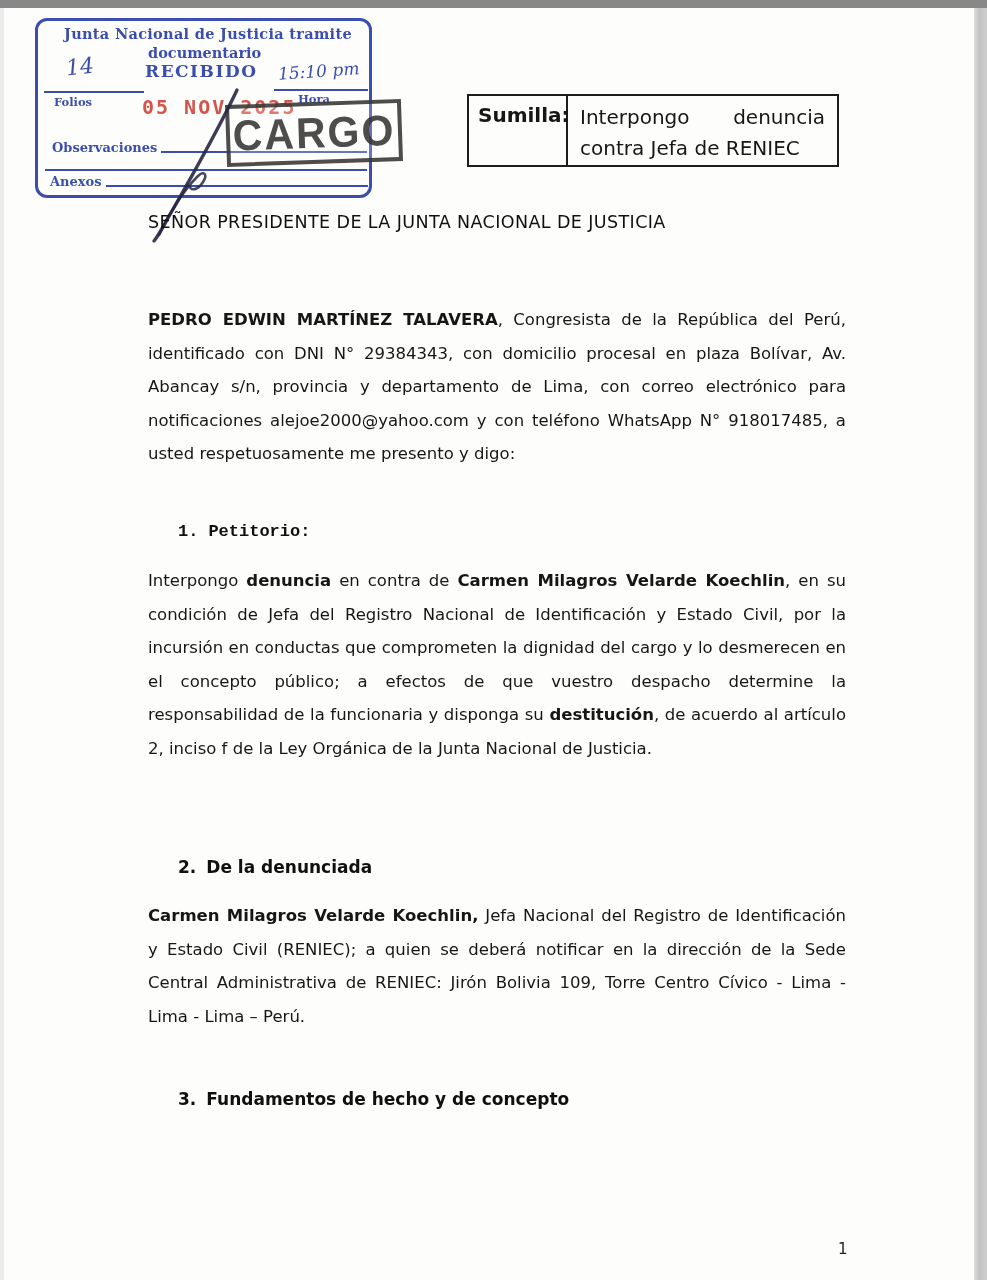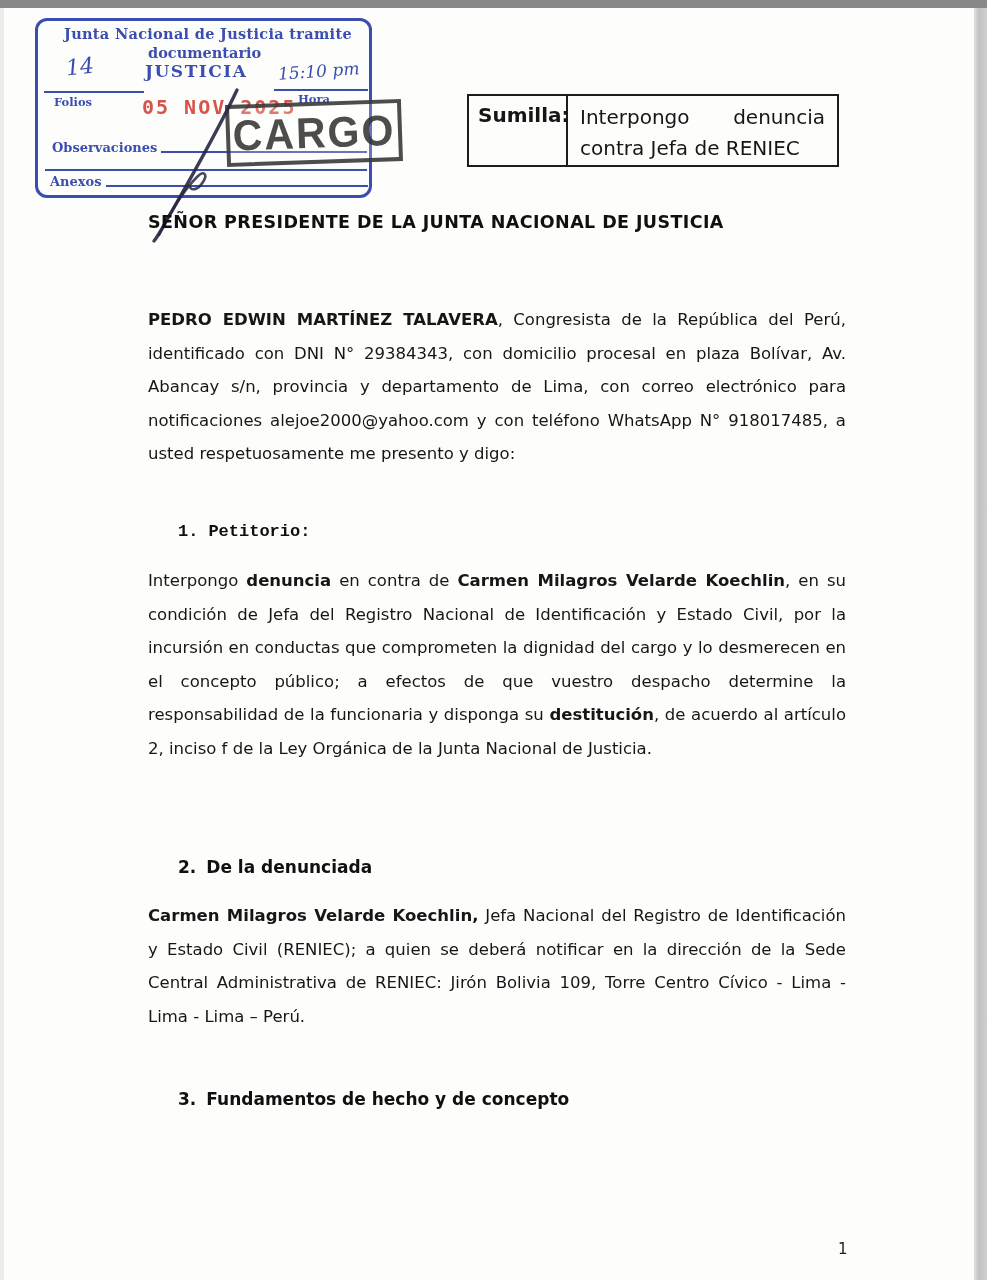--- a/index.html
+++ b/index.html
@@ -61,21 +61,21 @@
   
   .sumilla{position:absolute;left:467px;top:86px;width:372px;height:73px;
     border:2px solid #1d1d1d;display:flex;font-size:20px;}
   .sum-label{width:99px;border-right:2px solid #1d1d1d;padding:7px 8px 0 9px;
     font-weight:bold;}
   .sum-body{flex:1;padding:6px 12px 0 12px;line-height:31px;}
   .sum-l1{display:flex;justify-content:space-between;}
 
   
   .doc-title{position:absolute;left:148px;top:204px;width:700px;
-    font-weight:bold;font-size:17.5px;letter-spacing:.4px;color:#101010;}
+    font-weight:normal;font-size:17.5px;letter-spacing:.4px;color:#101010;}
   .para{position:absolute;left:148px;width:698px;font-size:16.5px;
     line-height:33.5px;text-align:justify;color:var(--text);}
   .b{font-weight:bold;}
   .sec-h{position:absolute;left:178px;font-weight:bold;font-size:17px;color:#101010;}
   .sec-h .num{margin-right:10px;}
   .p-intro{top:295px;}
   .h-1{top:514px;font-family:Liberation Mono, monospace;}  .p-1{top:556px;}
   .h-2{top:849px;}  .p-2{top:891px;}
   .h-3{top:1081px;} .p-3{top:1124px;}
 
@@ -85,21 +85,21 @@
 <body>
 
 <div class="page">
 
   <div class="edge-left"></div>
   <div class="edge-right"></div>
 
   <div class="stamp">
     <div class="st-h1">Junta Nacional de Justicia tramite</div>
     <div class="st-h2">documentario</div>
-    <div class="st-recibido">JUSTICIA</div>
+    <div class="st-recibido">RECIBIDO</div>
 
     <div class="st-hand st-folios-val">14</div>
     <div class="st-folios-line"></div>
     <div class="st-folios-lbl">Folios</div>
 
     <div class="st-hand st-hora-val">15:10 pm</div>
     <div class="st-hora-line"></div>
     <div class="st-hora-lbl">Hora</div>
 
     <div class="st-date">05 NOV 2025</div>

